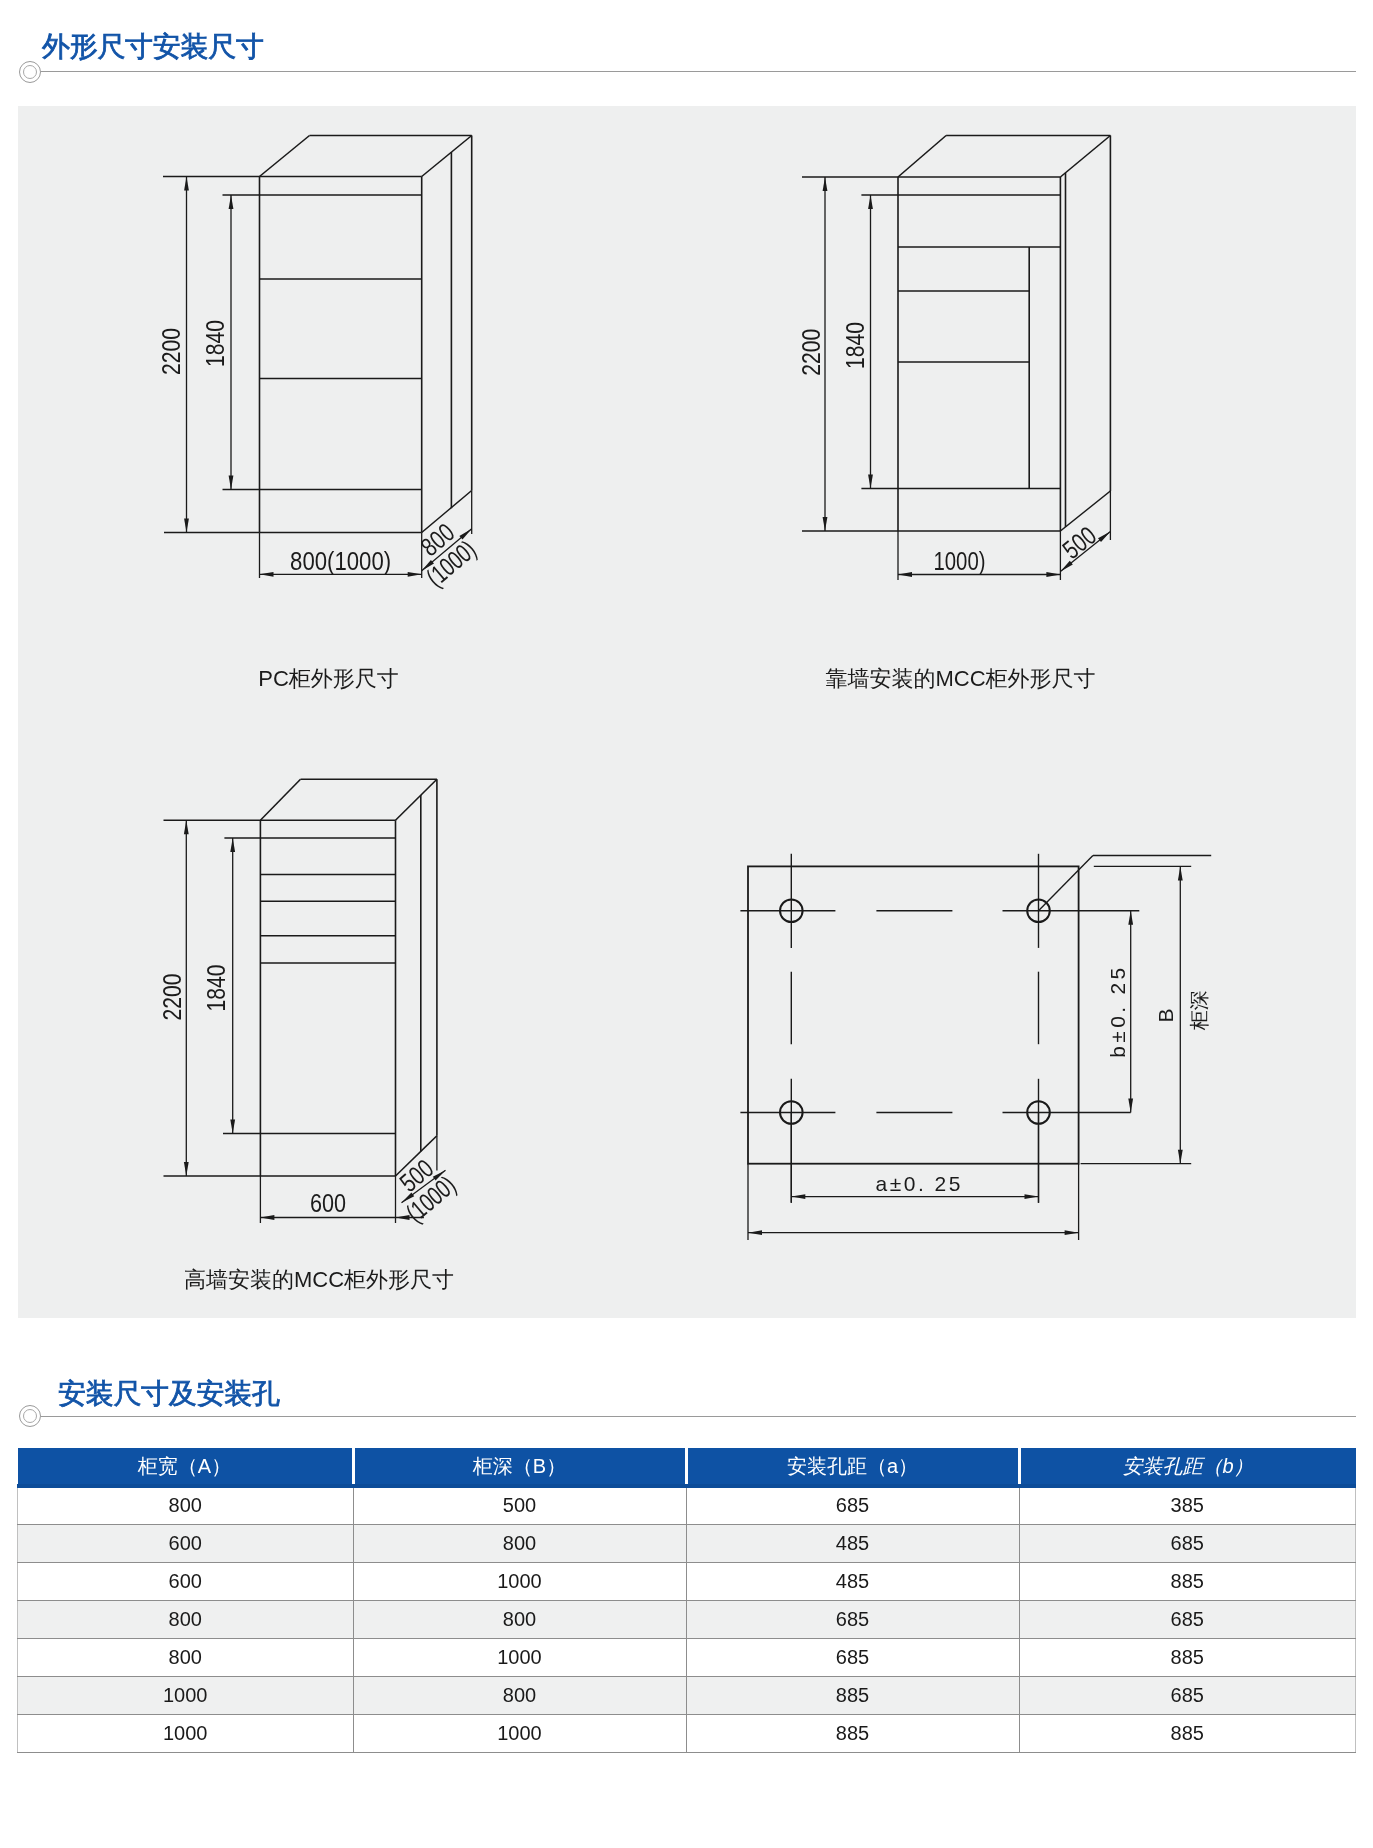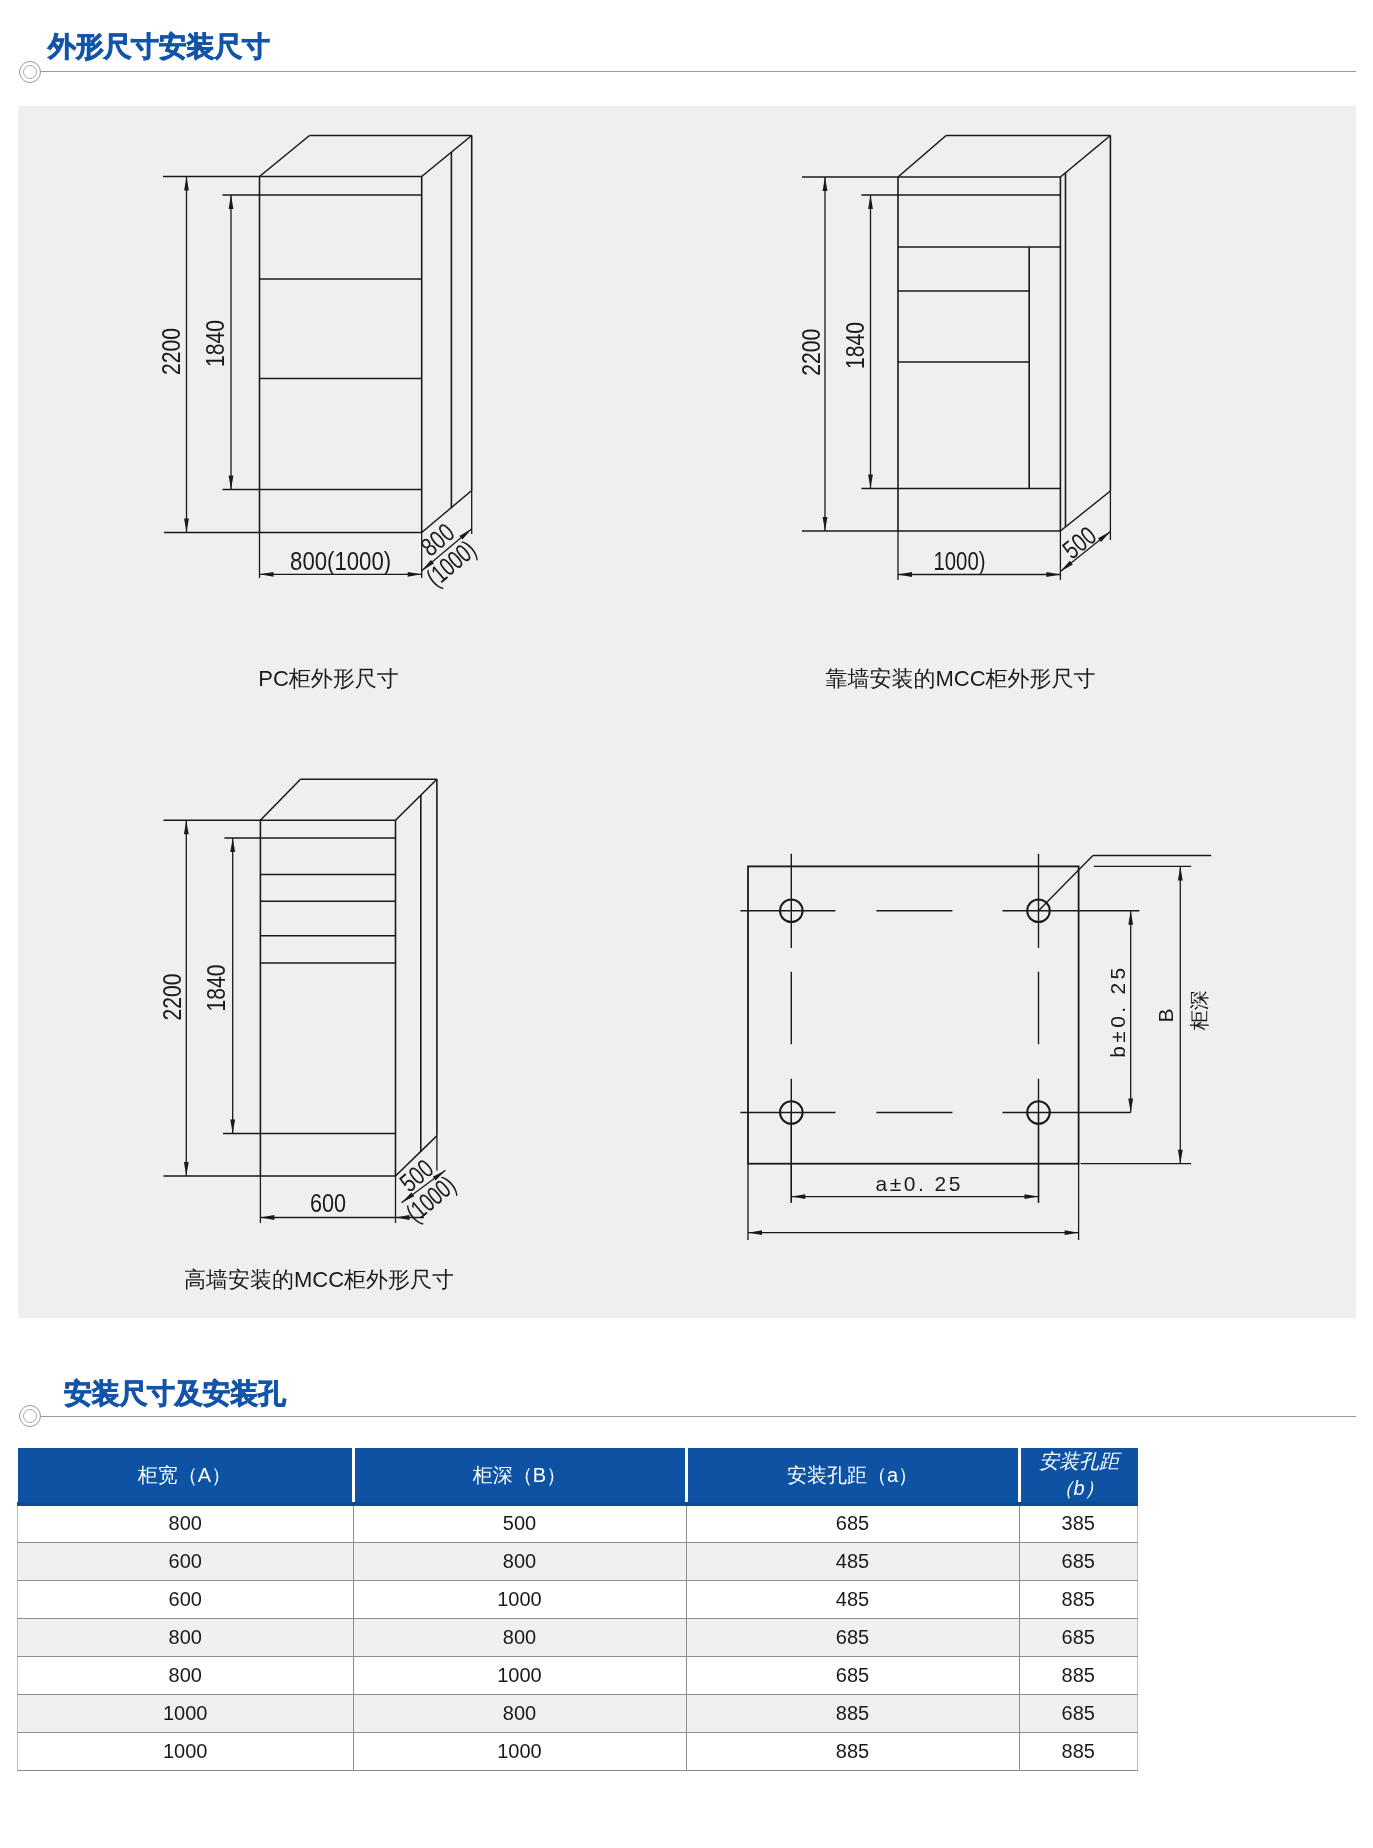--- a/index.html
+++ b/index.html
@@ -1,22 +1,22 @@
 <!DOCTYPE html>
 <html><head><meta charset="utf-8">
 <style>
 * { margin:0; padding:0; box-sizing:border-box; }
 html,body { width:1373px; height:1848px; background:#ffffff; font-family:"Liberation Sans",sans-serif; position:relative; }
 svg.ov, .title, table.t { will-change: transform; }
-.title { position:absolute; left:48px; color:#1254a8; font-weight:bold; font-size:28px; letter-spacing:-0.3px; white-space:nowrap; -webkit-text-stroke:0.8px #1254a8; }
+.title { position:absolute; left:42px; color:#1254a8; font-weight:normal; font-size:28px; letter-spacing:-0.3px; white-space:nowrap; -webkit-text-stroke:0.8px #1254a8; }
 .hline { position:absolute; height:0; border-top:1.6px solid #9a9a9a; }
 .ring { position:absolute; border:1.5px solid #9a9a9a; border-radius:50%; background:#fff; }
 .panel { position:absolute; left:18px; top:106px; width:1338px; height:1212px; background:#eeefef; }
 svg.ov { position:absolute; left:0; top:0; }
-table.t { position:absolute; left:17px; top:1448px; width:1121px; border-collapse:collapse; table-layout:fixed; font-size:20px; color:#1a1a1a; }
+table.t { position:absolute; left:17px; top:1448px; width:1339px; border-collapse:collapse; table-layout:fixed; font-size:20px; color:#1a1a1a; }
 table.t th { background:#0e52a4; color:#fff; font-weight:normal; height:38px; border-right:3px solid #fff; border-bottom:4px solid #0c4c99; }
 table.t th:last-child { border-right:none;font-style:italic; }
 table.t td { height:38px; text-align:center; border:1px solid #8d8d8d; border-top:none; }
 table.t td:first-child { border-left:1px solid #c0c0c0; }
 table.t td:last-child { border-right:1px solid #c0c0c0; }
 </style></head>
 <body>
 <div class="panel"></div>
 <div class="title" style="top:28px;">外形尺寸安装尺寸</div>
 <div class="hline" style="left:41px; top:71px; width:1315px;"></div>

